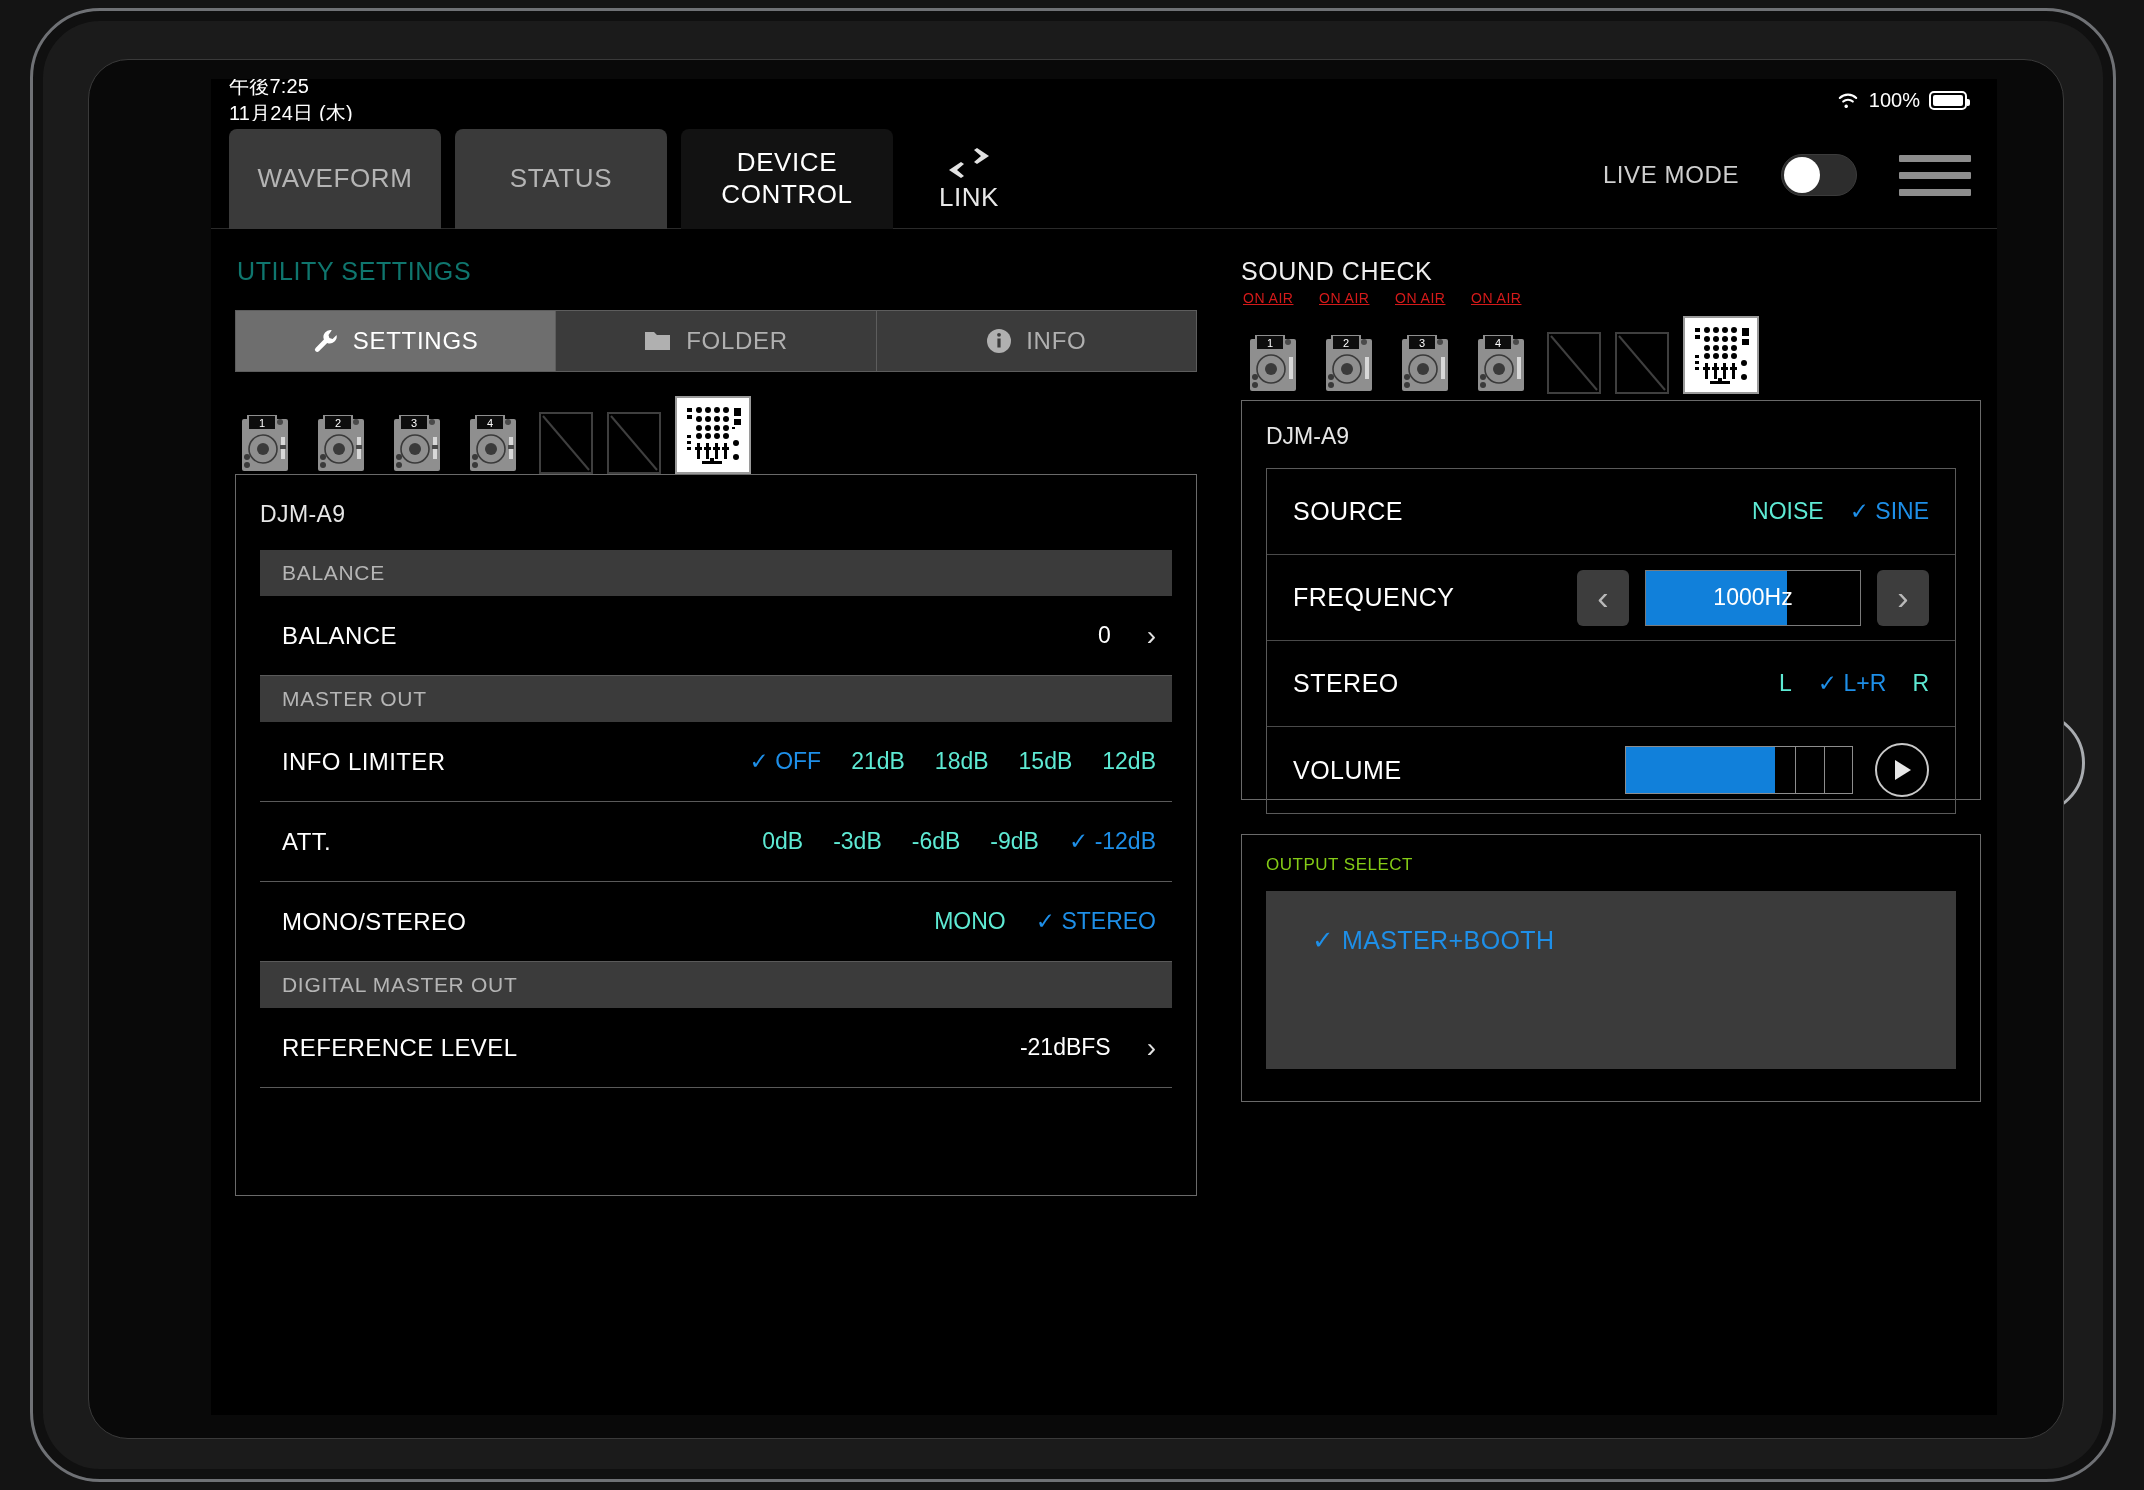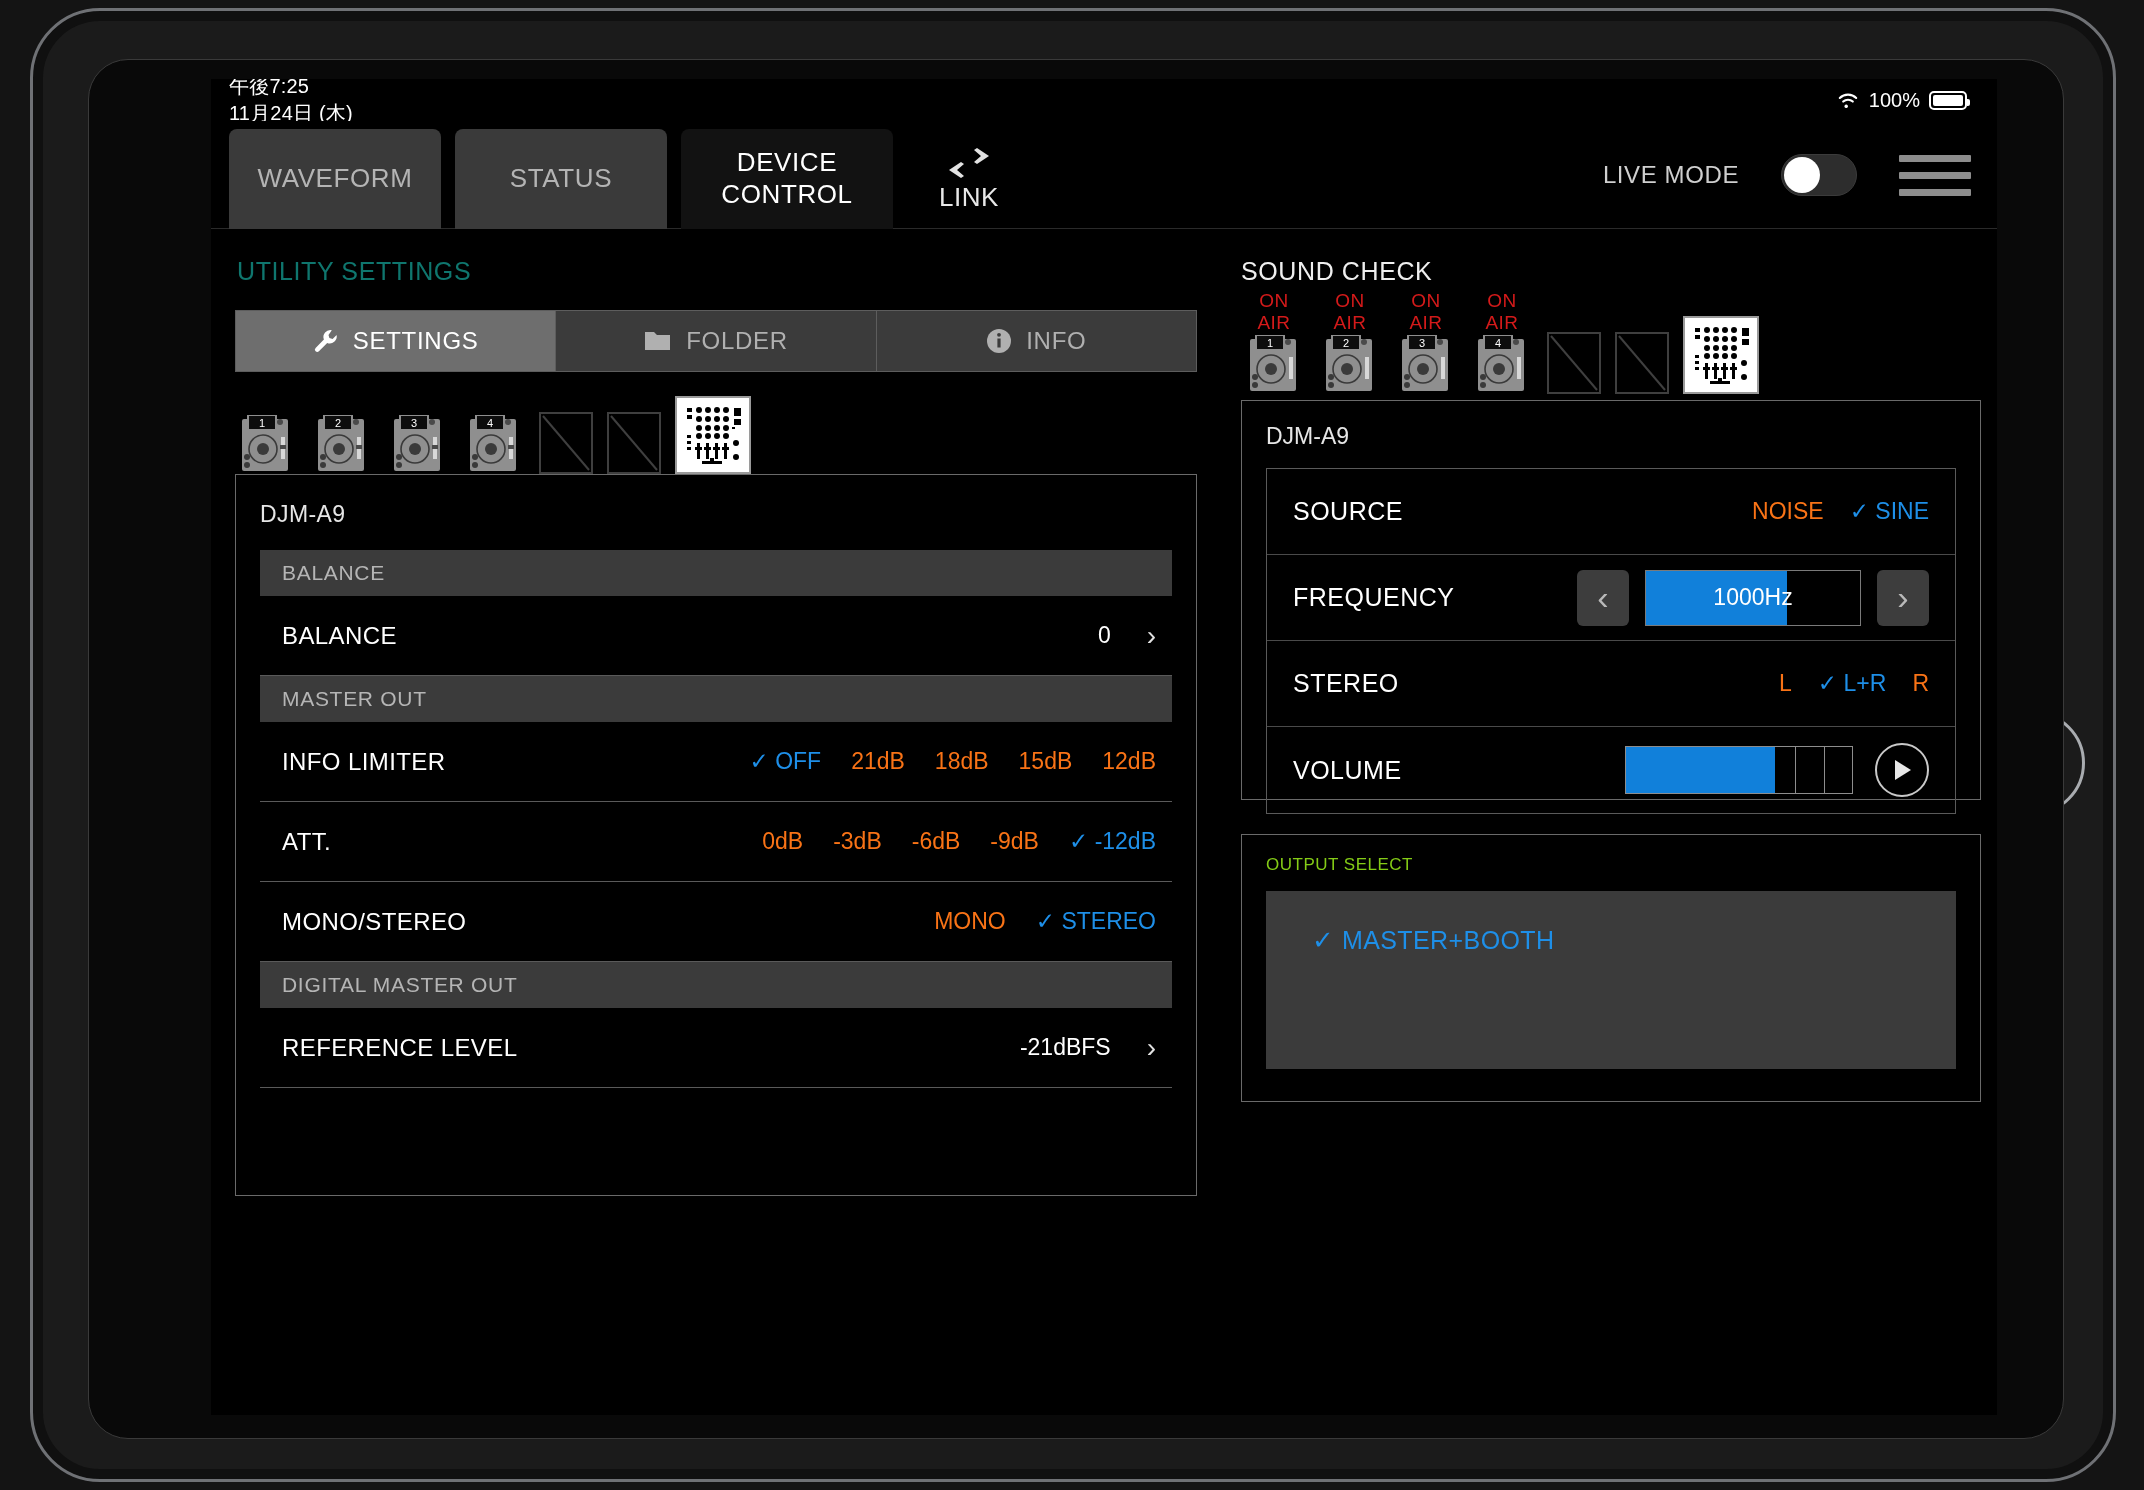--- a/index.html
+++ b/index.html
@@ -149,31 +149,31 @@
     background: #3b3b3b; color: #b5b5b5; font-size: 21px; letter-spacing: .7px;
     height: 46px; display: flex; align-items: center; padding-left: 22px;
   }
   .s-row {
     height: 80px; display: flex; align-items: center; justify-content: space-between;
     padding: 0 16px 0 22px; border-bottom: 1px solid #5a5a5a; background: #000;
   }
   .s-row:last-child { border-bottom: none; }
   .s-label { color: #fff; font-size: 24px; letter-spacing: .4px; }
   .s-right { display: flex; align-items: center; gap: 30px; }
-  .opt { color: #f97316; font-size: 23px; }
+  .opt { color: #5eead4; font-size: 23px; }
   .opt.sel { color: #1e8fe8; }
   .opt.sel::before { content: "\2713  "; color: #1e8fe8; }
   .s-value { color: #ffffff; font-size: 23px; }
   .chev { color: #e2e2e2; font-size: 28px; line-height: 1; margin-left: 6px; }
 
   
   #right-col { position: absolute; left: 1020px; top: 0; width: 740px; }
   #soundcheck-title { color: #efefef; font-size: 25px; letter-spacing: .6px; margin: 28px 0 4px 10px; }
   .onair-row { display: flex; gap: 14px; margin-left: 12px; height: 22px; }
-  .onair { width: 62px; text-align: center; color: #d41a1a; font-size: 19px; letter-spacing: .5px; }
+  .onair { width: 62px; text-align: left; color: #d41a1a; font-size: 14px; letter-spacing: .5px; text-decoration: underline; }
 
   #soundcheck-card {
     margin: 6px 0 0 10px; width: 740px; height: 400px;
     border: 1px solid #6a6a6a; background: #000;
   }
   #soundcheck-card .card-device { color: #e6e6e6; font-size: 23px; margin: 22px 0 0 24px; }
   .sc-inner { margin: 18px 24px 0 24px; border: 1px solid #5a5a5a; }
   .sc-row {
     height: 86px; display: flex; align-items: center; justify-content: space-between;
     padding: 0 26px; border-bottom: 1px solid #4a4a4a;

